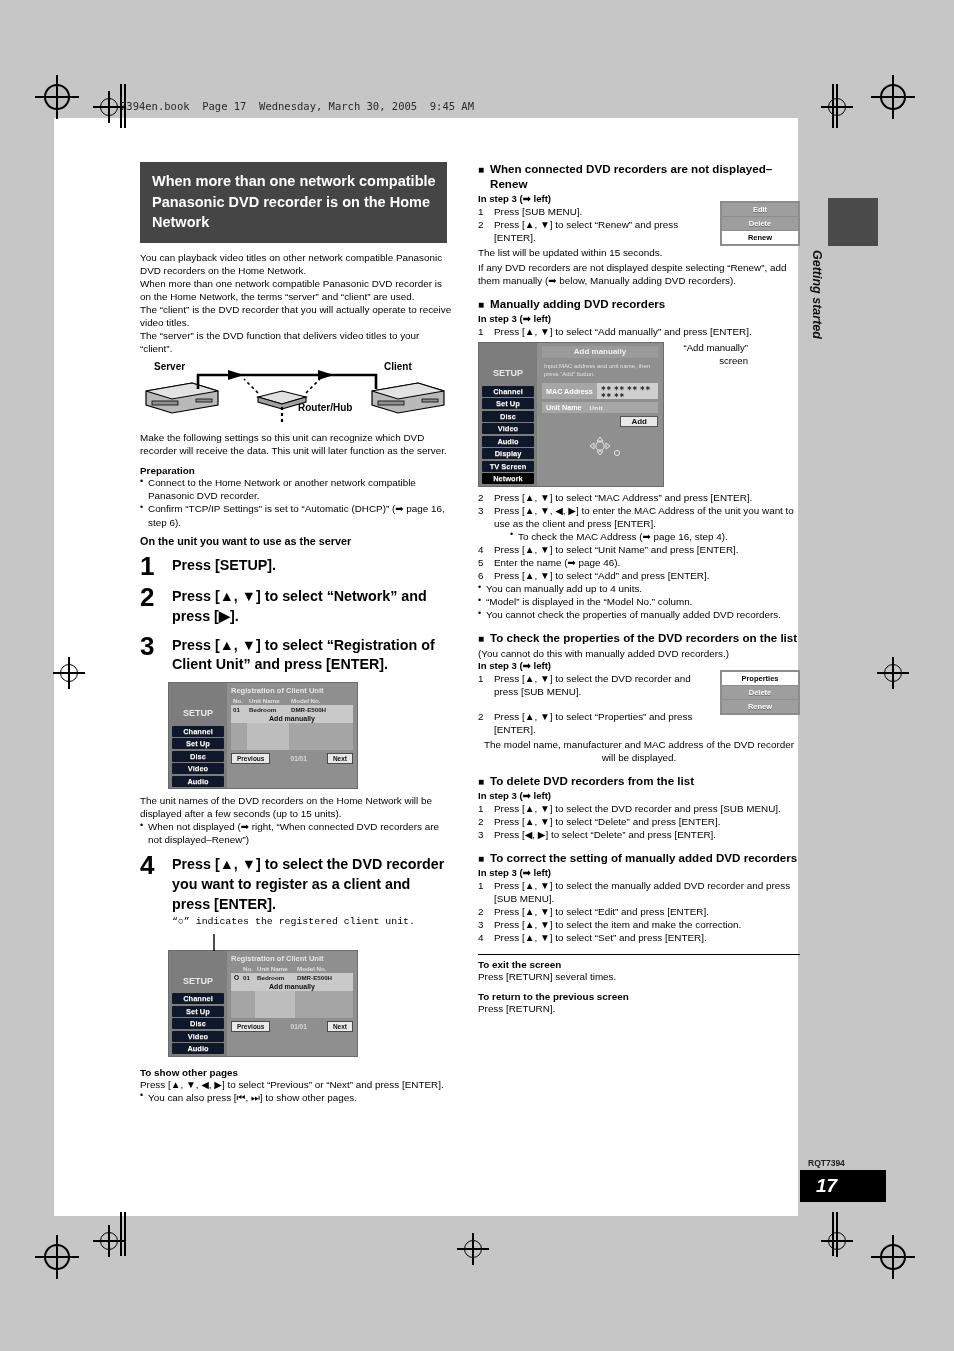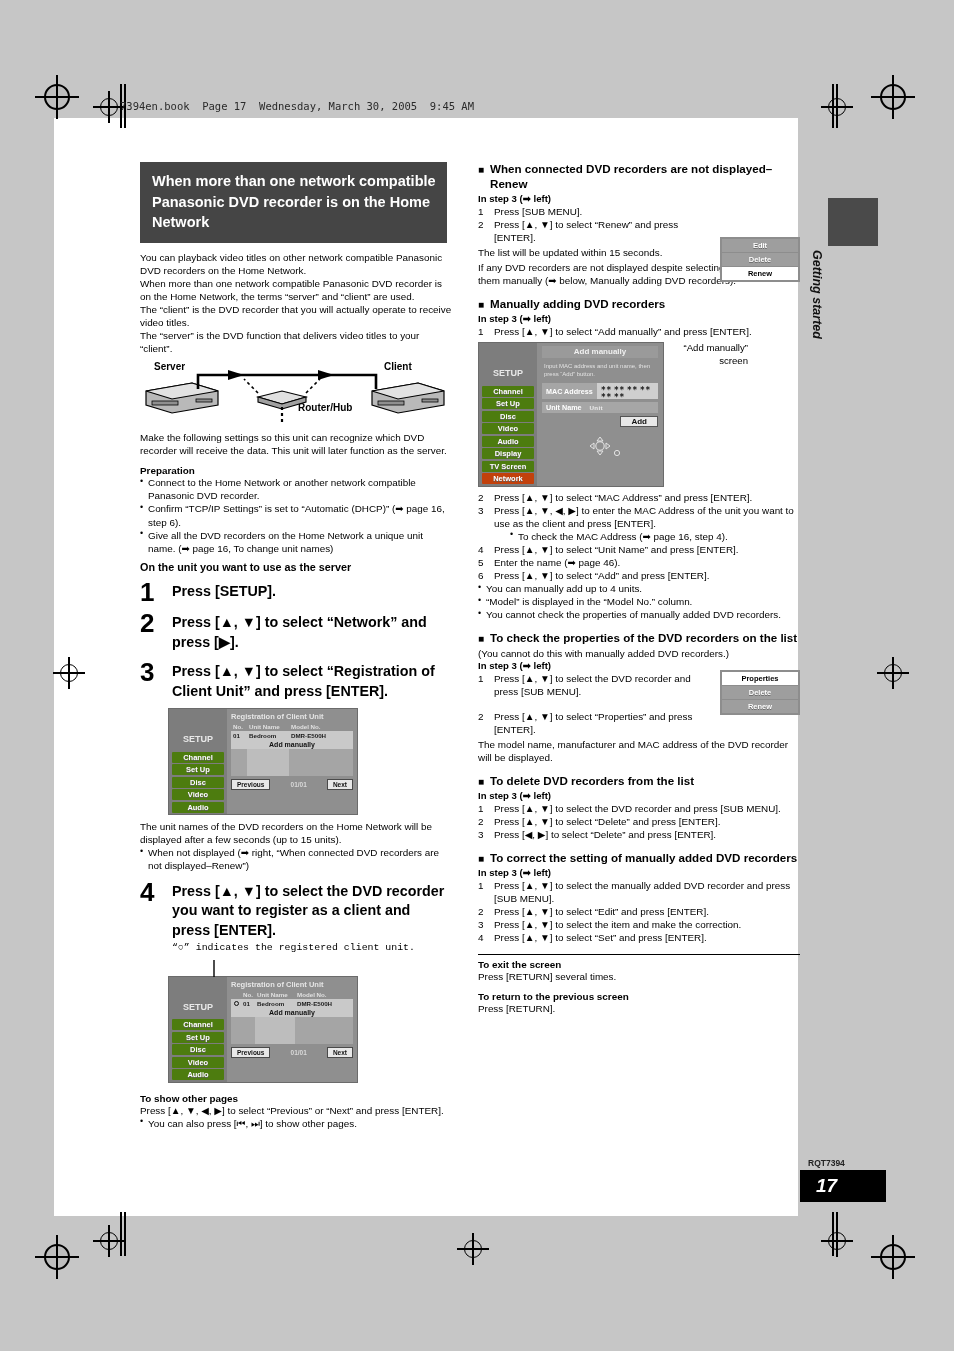--- a/index.html
+++ b/index.html
@@ -88,26 +88,26 @@
   .osd {
     border: 1.5px solid #6b6b6b; background: #8c8c8c;
     display: flex; font-size: 7px; color: #fff;
   }
   .osd .side { width: 58px; background: #7d7d7d; padding: 21px 0 0 0; }
   .osd .side .title {
     text-align: center; font-size: 9px; font-weight: bold;
     color: #e8e8e8; padding: 4px 0 6px;
   }
   .osd .side .mi {
-    background: #4d7c0f; color: #fff; font-weight: bold;
+    background: #0f172a; color: #fff; font-weight: bold;
     font-size: 7.5px; text-align: center;
     margin: 1.5px 3px; padding: 1px 0; border-radius: 1px;
     text-shadow: 0 1px 0 #5e5e5e;
   }
-  .osd .side .mi.sel { background: #c2410c; }
+  .osd .side .mi.sel { background: #000000; }
   .osd .main { flex: 1; background: #8f8f8f; padding: 3px 4px 4px; }
   .osd .main .hdr {
     font-weight: bold; font-size: 7.5px; color: #e6e6e6; margin-bottom: 2px;
   }
   .tbl { width: 100%; border-collapse: collapse; font-size: 6.2px; }
   .tbl th {
     color: #e0e0e0; font-weight: bold; padding: 0 2px 1px; text-align: left;
   }
   .tbl td { background: #c9c9c9; color: #1a1a1a; padding: 1px 2px; font-weight: bold; }
   .tbl td.blank { background: #a5a5a5; }
@@ -305,21 +305,20 @@
     </svg>
   </div>
 
   <div class="body-txt" style="margin-top:2px;">Make the following settings so this unit can recognize which DVD recorder will receive the data. This unit will later function as the server.</div>
 
   <div class="gap8"></div>
   <div class="bold-sm">Preparation</div>
   <ul class="bul">
     <li>Connect to the Home Network or another network compatible Panasonic DVD recorder.</li>
     <li>Confirm “TCP/IP Settings” is set to “Automatic (DHCP)” (➡ page 16, step 6).</li>
-    <li>Give all the DVD recorders on the Home Network a unique unit name. (➡ page 16, To change unit names)</li>
   </ul>
 
   <div class="gap6"></div>
   <div style="font-size:10.8px;font-weight:bold;">On the unit you want to use as the server</div>
 
   <div class="step">
     <div class="num">1</div>
     <div class="txt">Press [SETUP].</div>
   </div>
   <div class="step">
@@ -467,21 +466,21 @@
 </div>
 
 <div id="rightcol">
 
   <div class="sec-h">
     <span class="sq">■</span>
     <span>When connected DVD recorders are not displayed–Renew</span>
   </div>
   <div class="instep">In step 3 (➡ left)</div>
   <div style="position:relative;">
-    <div class="submenu" style="position:absolute; right:0; top:-4px;margin-top:36px;">
+    <div class="submenu" style="position:absolute; right:0; top:-4px;">
       <div>Edit</div>
       <div>Delete</div>
       <div class="hi">Renew</div>
     </div>
     <ol class="nl" style="width:215px;">
       <li><span class="n">1</span><span>Press [SUB MENU].</span></li>
       <li><span class="n">2</span><span>Press [▲, ▼] to select “Renew” and press [ENTER].</span></li>
     </ol>
   </div>
   <div class="body-txt" style="margin-top:2px;">The list will be updated within 15 seconds.</div>
@@ -568,21 +567,21 @@
     <div class="submenu" style="position:absolute; right:0; top:-2px;">
       <div class="hi">Properties</div>
       <div>Delete</div>
       <div>Renew</div>
     </div>
     <ol class="nl" style="width:215px;">
       <li><span class="n">1</span><span>Press [▲, ▼] to select the DVD recorder and press [SUB MENU].</span></li>
       <li style="margin-top:12px;"><span class="n">2</span><span>Press [▲, ▼] to select “Properties” and press [ENTER].</span></li>
     </ol>
   </div>
-  <div class="body-txt" style="margin-top:1px;">The model name, manufacturer and MAC address of the DVD recorder will be displayed.</div>
+  <div class="body-txt" style="margin-top:1px;text-align:center;">The model name, manufacturer and MAC address of the DVD recorder will be displayed.</div>
 
   <div class="gap10"></div>
   <div class="sec-h">
     <span class="sq">■</span>
     <span>To delete DVD recorders from the list</span>
   </div>
   <div class="instep">In step 3 (➡ left)</div>
   <ol class="nl">
     <li><span class="n">1</span><span>Press [▲, ▼] to select the DVD recorder and press [SUB MENU].</span></li>
     <li><span class="n">2</span><span>Press [▲, ▼] to select “Delete” and press [ENTER].</span></li>

